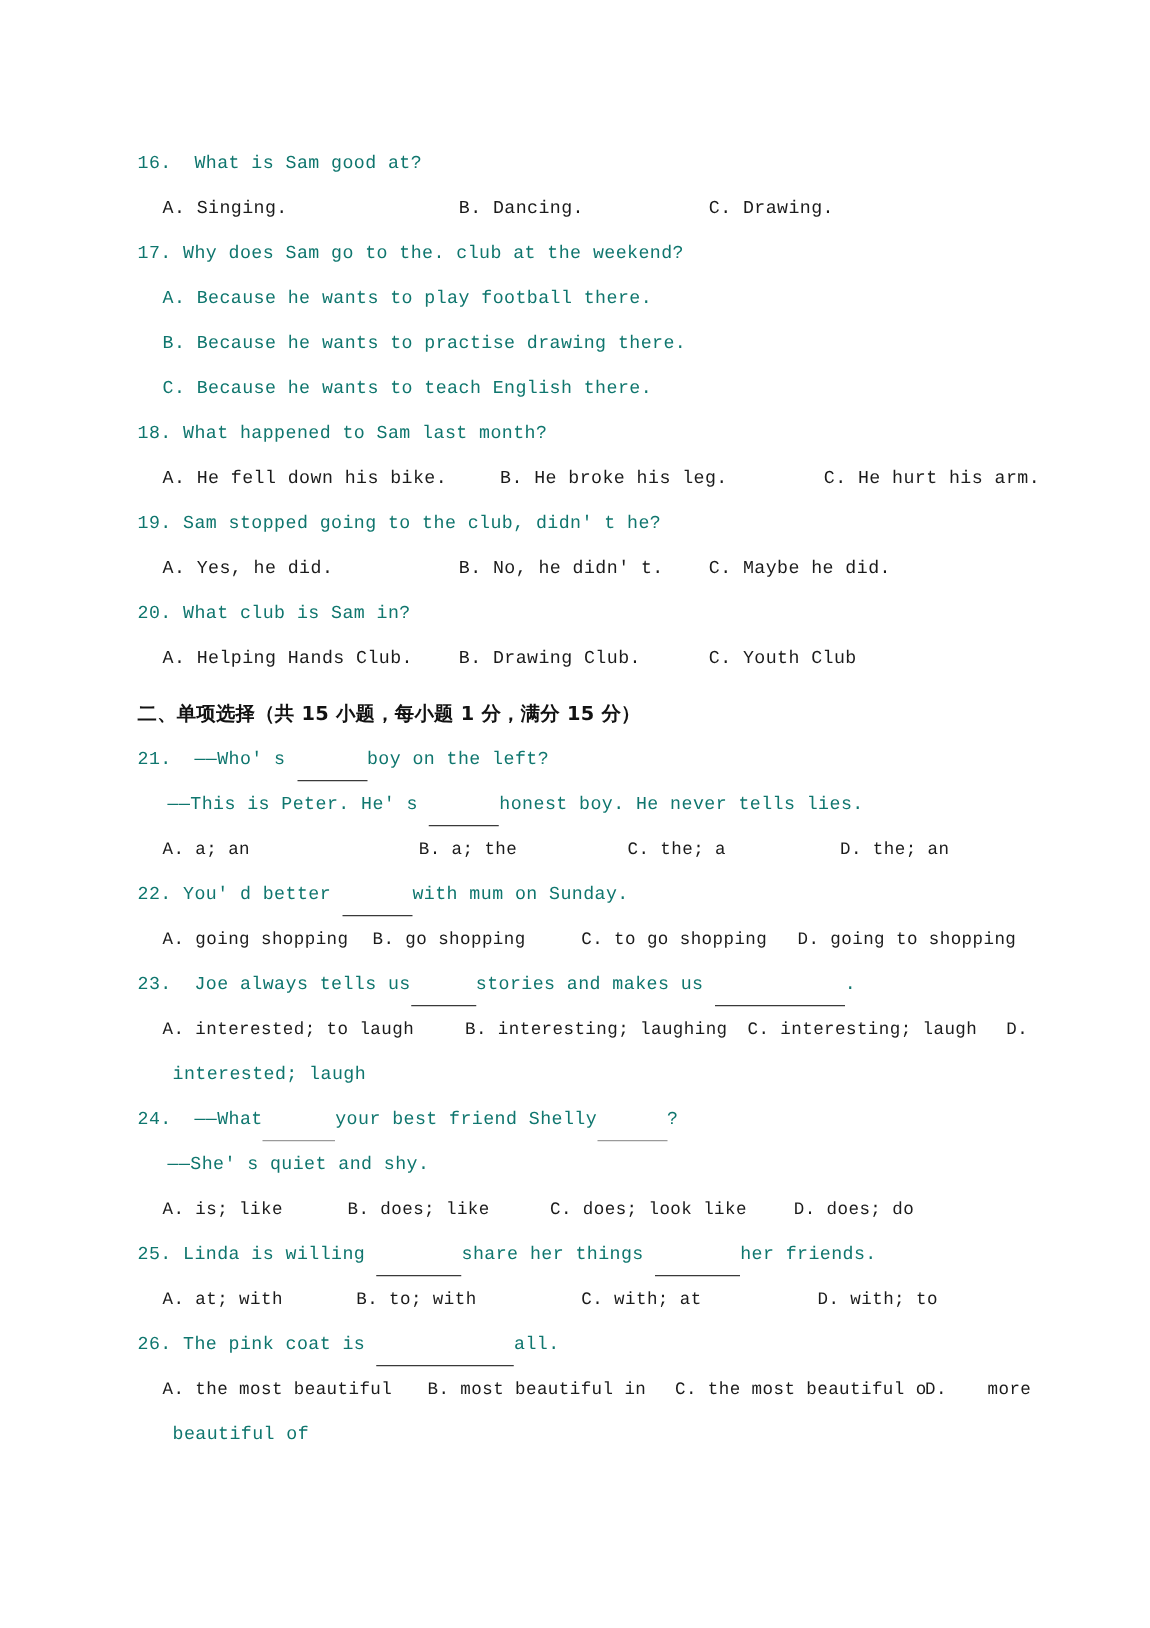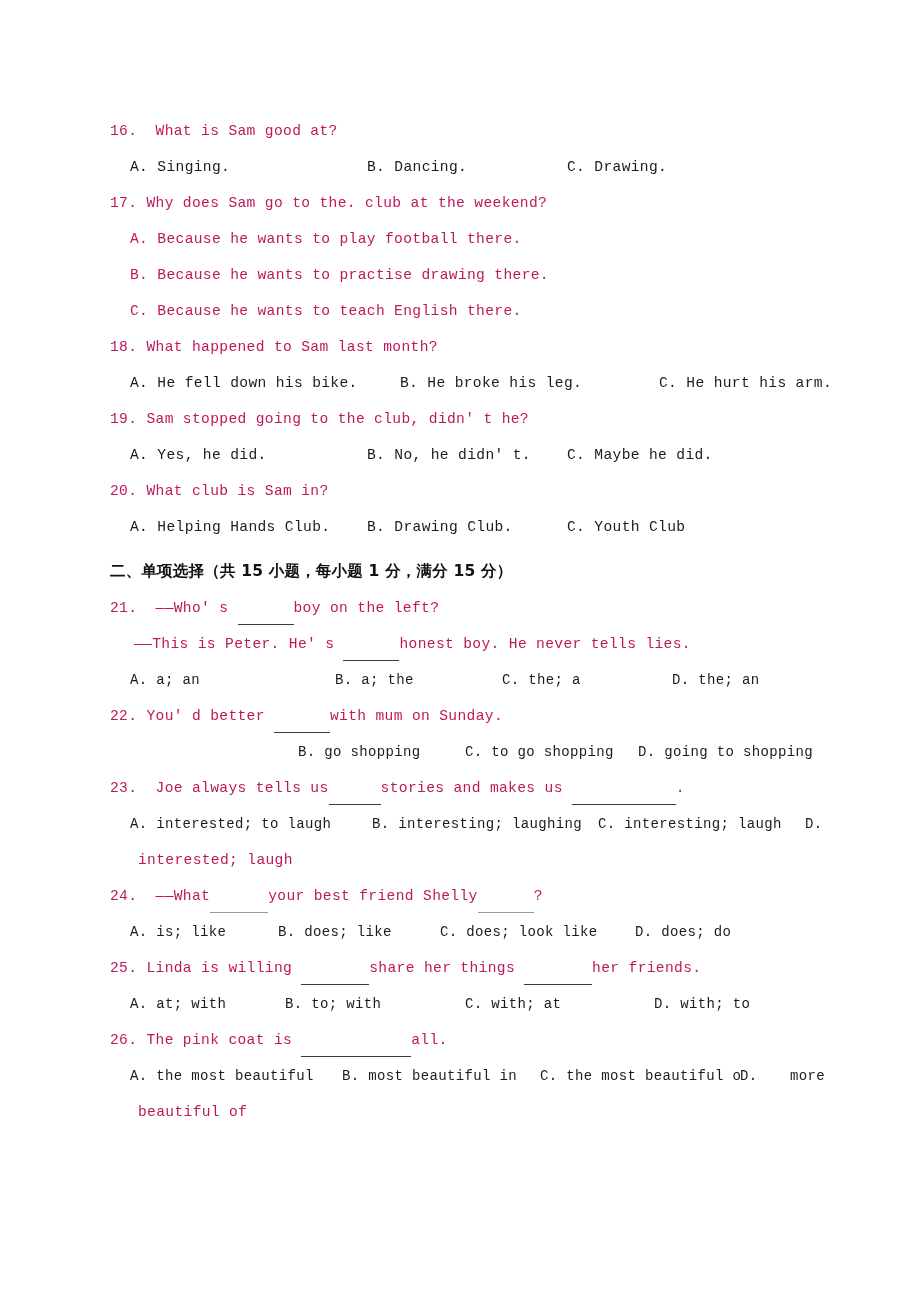--- a/index.html
+++ b/index.html
@@ -31,21 +31,21 @@
     width: 730px;
   }
 
   
   .line {
     height: 36px;
     line-height: 36px;
     white-space: pre;
     font-size: 14.6px;
     letter-spacing: 0.35px;
-    color: #be185d;
+    color: #0f766e;
   }
   .line.q      { padding-left: 0px; }
   .line.opts   { padding-left: 20px; }
   .line.cont   { padding-left: 20px; }
   .line.flush  { padding-left: 0px; margin-left: 28px; }
 
   
   .row3 {
     height: 36px;
     line-height: 36px;
@@ -141,35 +141,37 @@
     <div class="line cont" style="padding-left:24px;"><span>——This is Peter. He' s </span><span class="blank" style="width:56px;"> </span><span>honest boy. He never tells lies.</span></div>
     <div class="row4">
       <span style="left:20px;">A. a; an</span>
       <span style="left:225px;">B. a; the</span>
       <span style="left:392px;">C. the; a</span>
       <span style="left:562px;">D. the; an</span>
     </div>
 
     <div class="line q"><span>22. You' d better </span><span class="blank" style="width:56px;"> </span><span>with mum on Sunday.</span></div>
     <div class="row4">
+      <span style="left:20px;">A. going shopping</span>
       <span style="left:188px;">B. go shopping</span>
       <span style="left:355px;">C. to go shopping</span>
       <span style="left:528px;">D. going to shopping</span>
     </div>
 
     <div class="line q"><span>23.  Joe always tells us</span><span class="blank" style="width:52px;"> </span><span>stories and makes us </span><span class="blank" style="width:104px;"> </span><span>.</span></div>
     <div class="row4">
       <span style="left:20px;">A. interested; to laugh</span>
       <span style="left:262px;">B. interesting; laughing</span>
       <span style="left:488px;">C. interesting; laugh</span>
       <span style="left:695px;">D.</span>
     </div>
     <div class="line flush"><span>interested; laugh</span></div>
 
     <div class="line q"><span>24.  ——What</span><span class="blank light" style="width:58px;"> </span><span>your best friend Shelly</span><span class="blank light" style="width:56px;"> </span><span>?</span></div>
+    <div class="line cont" style="padding-left:24px;"><span>——She' s quiet and shy.</span></div>
     <div class="row4">
       <span style="left:20px;">A. is; like</span>
       <span style="left:168px;">B. does; like</span>
       <span style="left:330px;">C. does; look like</span>
       <span style="left:525px;">D. does; do</span>
     </div>
 
     <div class="line q"><span>25. Linda is willing </span><span class="blank" style="width:68px;"> </span><span>share her things </span><span class="blank" style="width:68px;"> </span><span>her friends.</span></div>
     <div class="row4">
       <span style="left:20px;">A. at; with</span>

